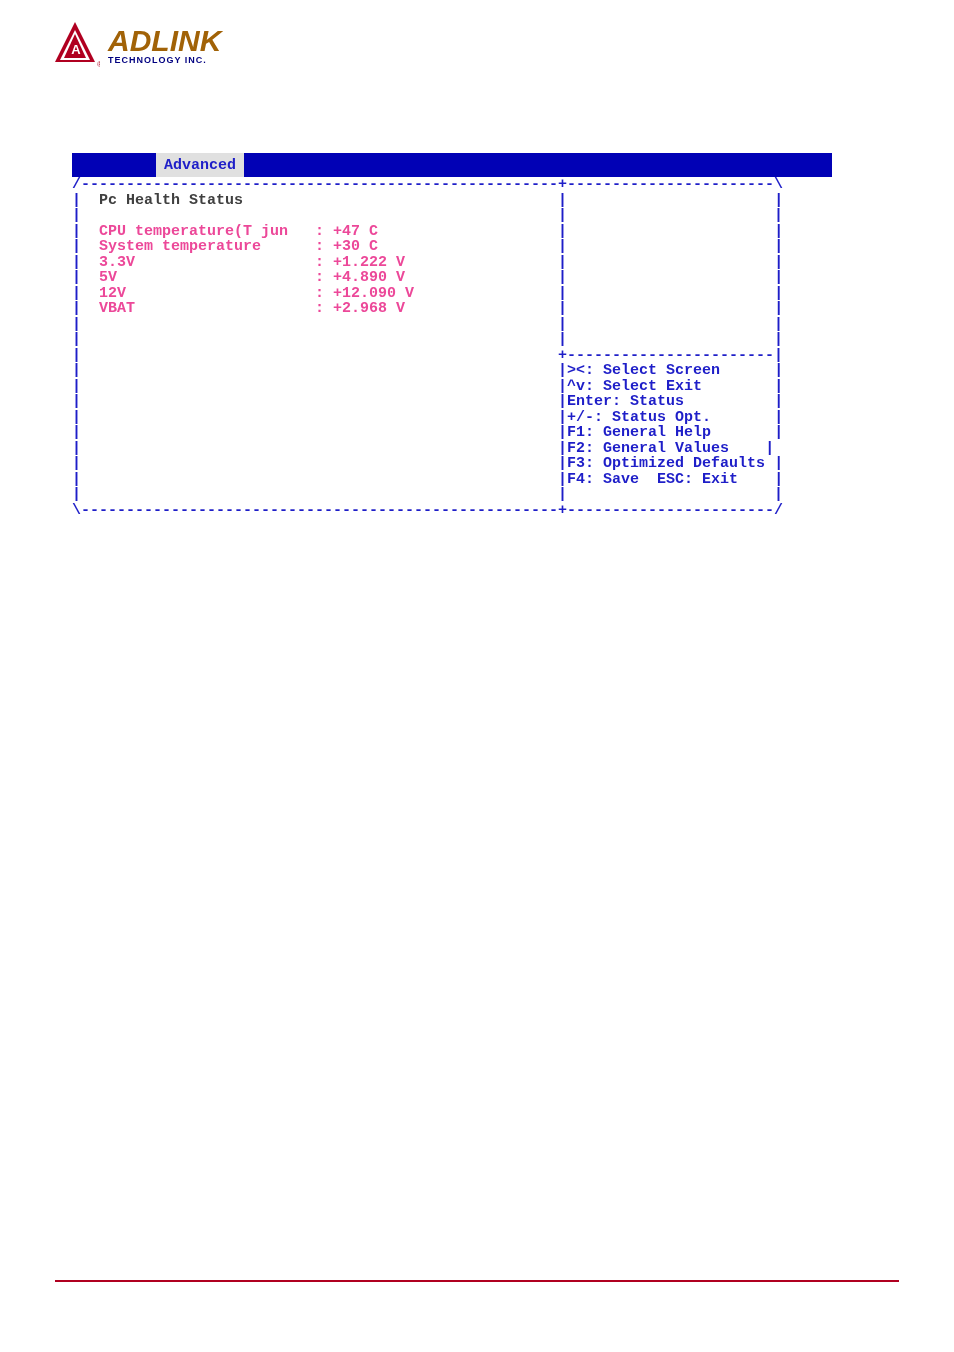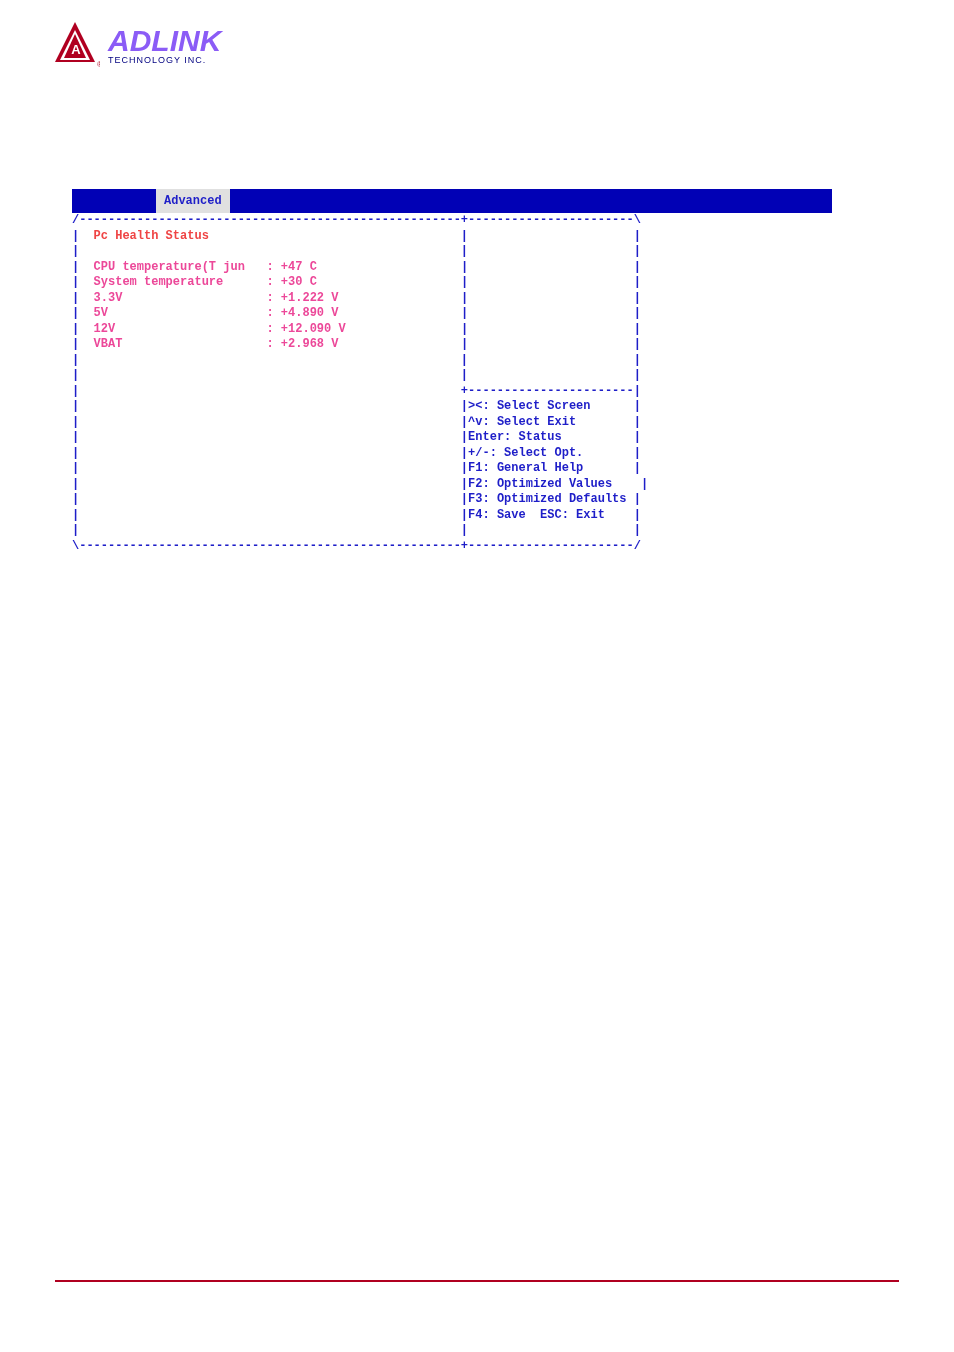--- a/index.html
+++ b/index.html
@@ -34,39 +34,38 @@
     .logo-text {
       display: flex;
       flex-direction: column;
       line-height: 1;
     }
     .logo-main {
       font-family: Arial, sans-serif;
       font-weight: 900;
       font-size: 30px;
       font-style: italic;
-      color: #8b5cf6;
+      color: #a16207;
       letter-spacing: 0px;
     }
     .logo-sub {
       font-family: Arial, sans-serif;
-      font-weight: normal;
+      font-weight: bold;
       font-size: 9px;
       color: #000080;
       letter-spacing: 1px;
     }
     .bios-container {
       position: absolute;
       top: 153px;
       left: 72px;
       width: 760px;
       font-family: "Courier New", monospace;
-      font-size: 12px;
+      font-size: 15px;
       color: #1e1ec8;
-      margin-top: 36px;
     }
     .tab-bar {
       background: #0101b5;
       height: 24px;
       width: 100%;
       position: relative;
     }
     .tab-active {
       position: absolute;
       left: 84px;
@@ -81,21 +80,21 @@
     }
     .bios-body {
       position: relative;
       font-family: "Courier New", monospace;
       white-space: pre;
       line-height: 15.5px;
       color: #1e1ec8;
       font-weight: bold;
     }
     .section-title {
-      color: #ef4444;
+      color: #404040;
     }
     .dim-text {
       color: #ec4899;
     }
     .footer-line {
       position: absolute;
       bottom: 70px;
       left: 55px;
       width: 844px;
       height: 2px;
@@ -133,22 +132,22 @@
 <span>|  </span><span class="dim-text">3.3V</span><span class="dim-text">                    </span><span class="dim-text">: +1.222 V</span><span>                 |                       |</span>
 <span>|  </span><span class="dim-text">5V</span><span class="dim-text">                      </span><span class="dim-text">: +4.890 V</span><span>                 |                       |</span>
 <span>|  </span><span class="dim-text">12V</span><span class="dim-text">                     </span><span class="dim-text">: +12.090 V</span><span>                |                       |</span>
 <span>|  </span><span class="dim-text">VBAT</span><span class="dim-text">                    </span><span class="dim-text">: +2.968 V</span><span>                 |                       |</span>
 <span>|                                                     |                       |</span>
 <span>|                                                     |                       |</span>
 <span>|                                                     +-----------------------|</span>
 <span>|                                                     |</span><span>&gt;&lt;: Select Screen</span><span>      |</span>
 <span>|                                                     |</span><span>^v: Select Exit</span><span>        |</span>
 <span>|                                                     |</span><span>Enter: Status</span><span>          |</span>
-<span>|                                                     |</span><span>+/-: Select Opt.</span><span>       |</span>
+<span>|                                                     |</span><span>+/-: Status Opt.</span><span>       |</span>
 <span>|                                                     |</span><span>F1: General Help</span><span>       |</span>
-<span>|                                                     |</span><span>F2: Optimized Values</span><span>    |</span>
+<span>|                                                     |</span><span>F2: General Values</span><span>    |</span>
 <span>|                                                     |</span><span>F3: Optimized Defaults</span><span> |</span>
 <span>|                                                     |</span><span>F4: Save  ESC: Exit</span><span>    |</span>
 <span>|                                                     |                       |</span>
 <span>\-----------------------------------------------------+-----------------------/</span></div>
 </div>
 
 <div class="footer-line"></div>
 
 </body></html>

